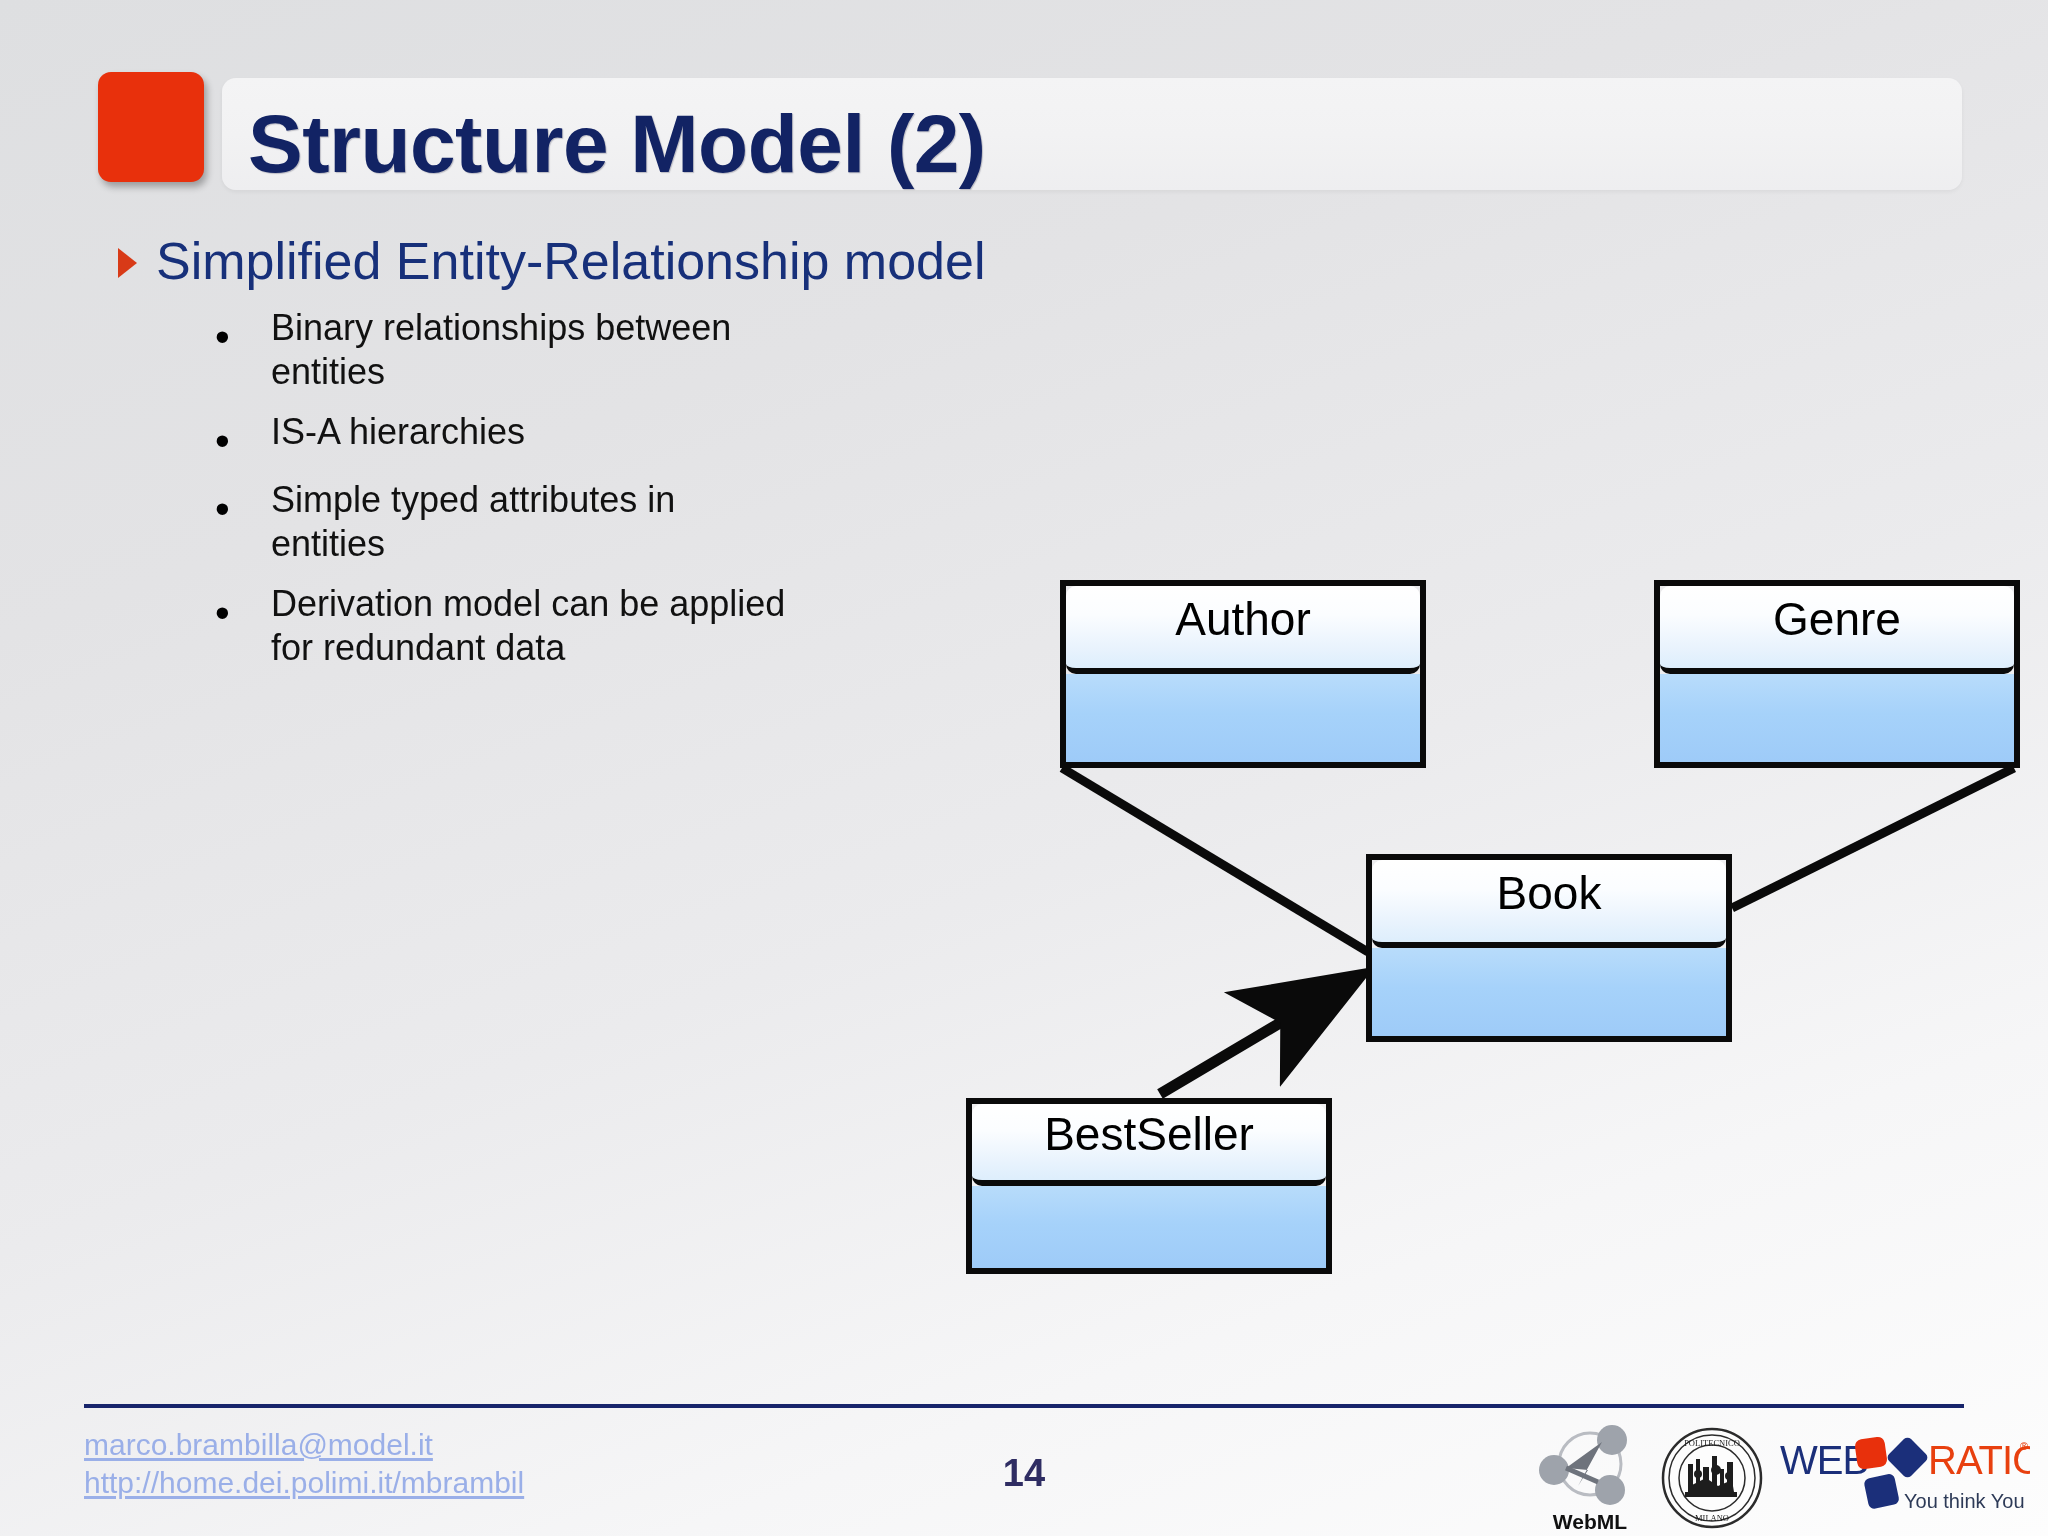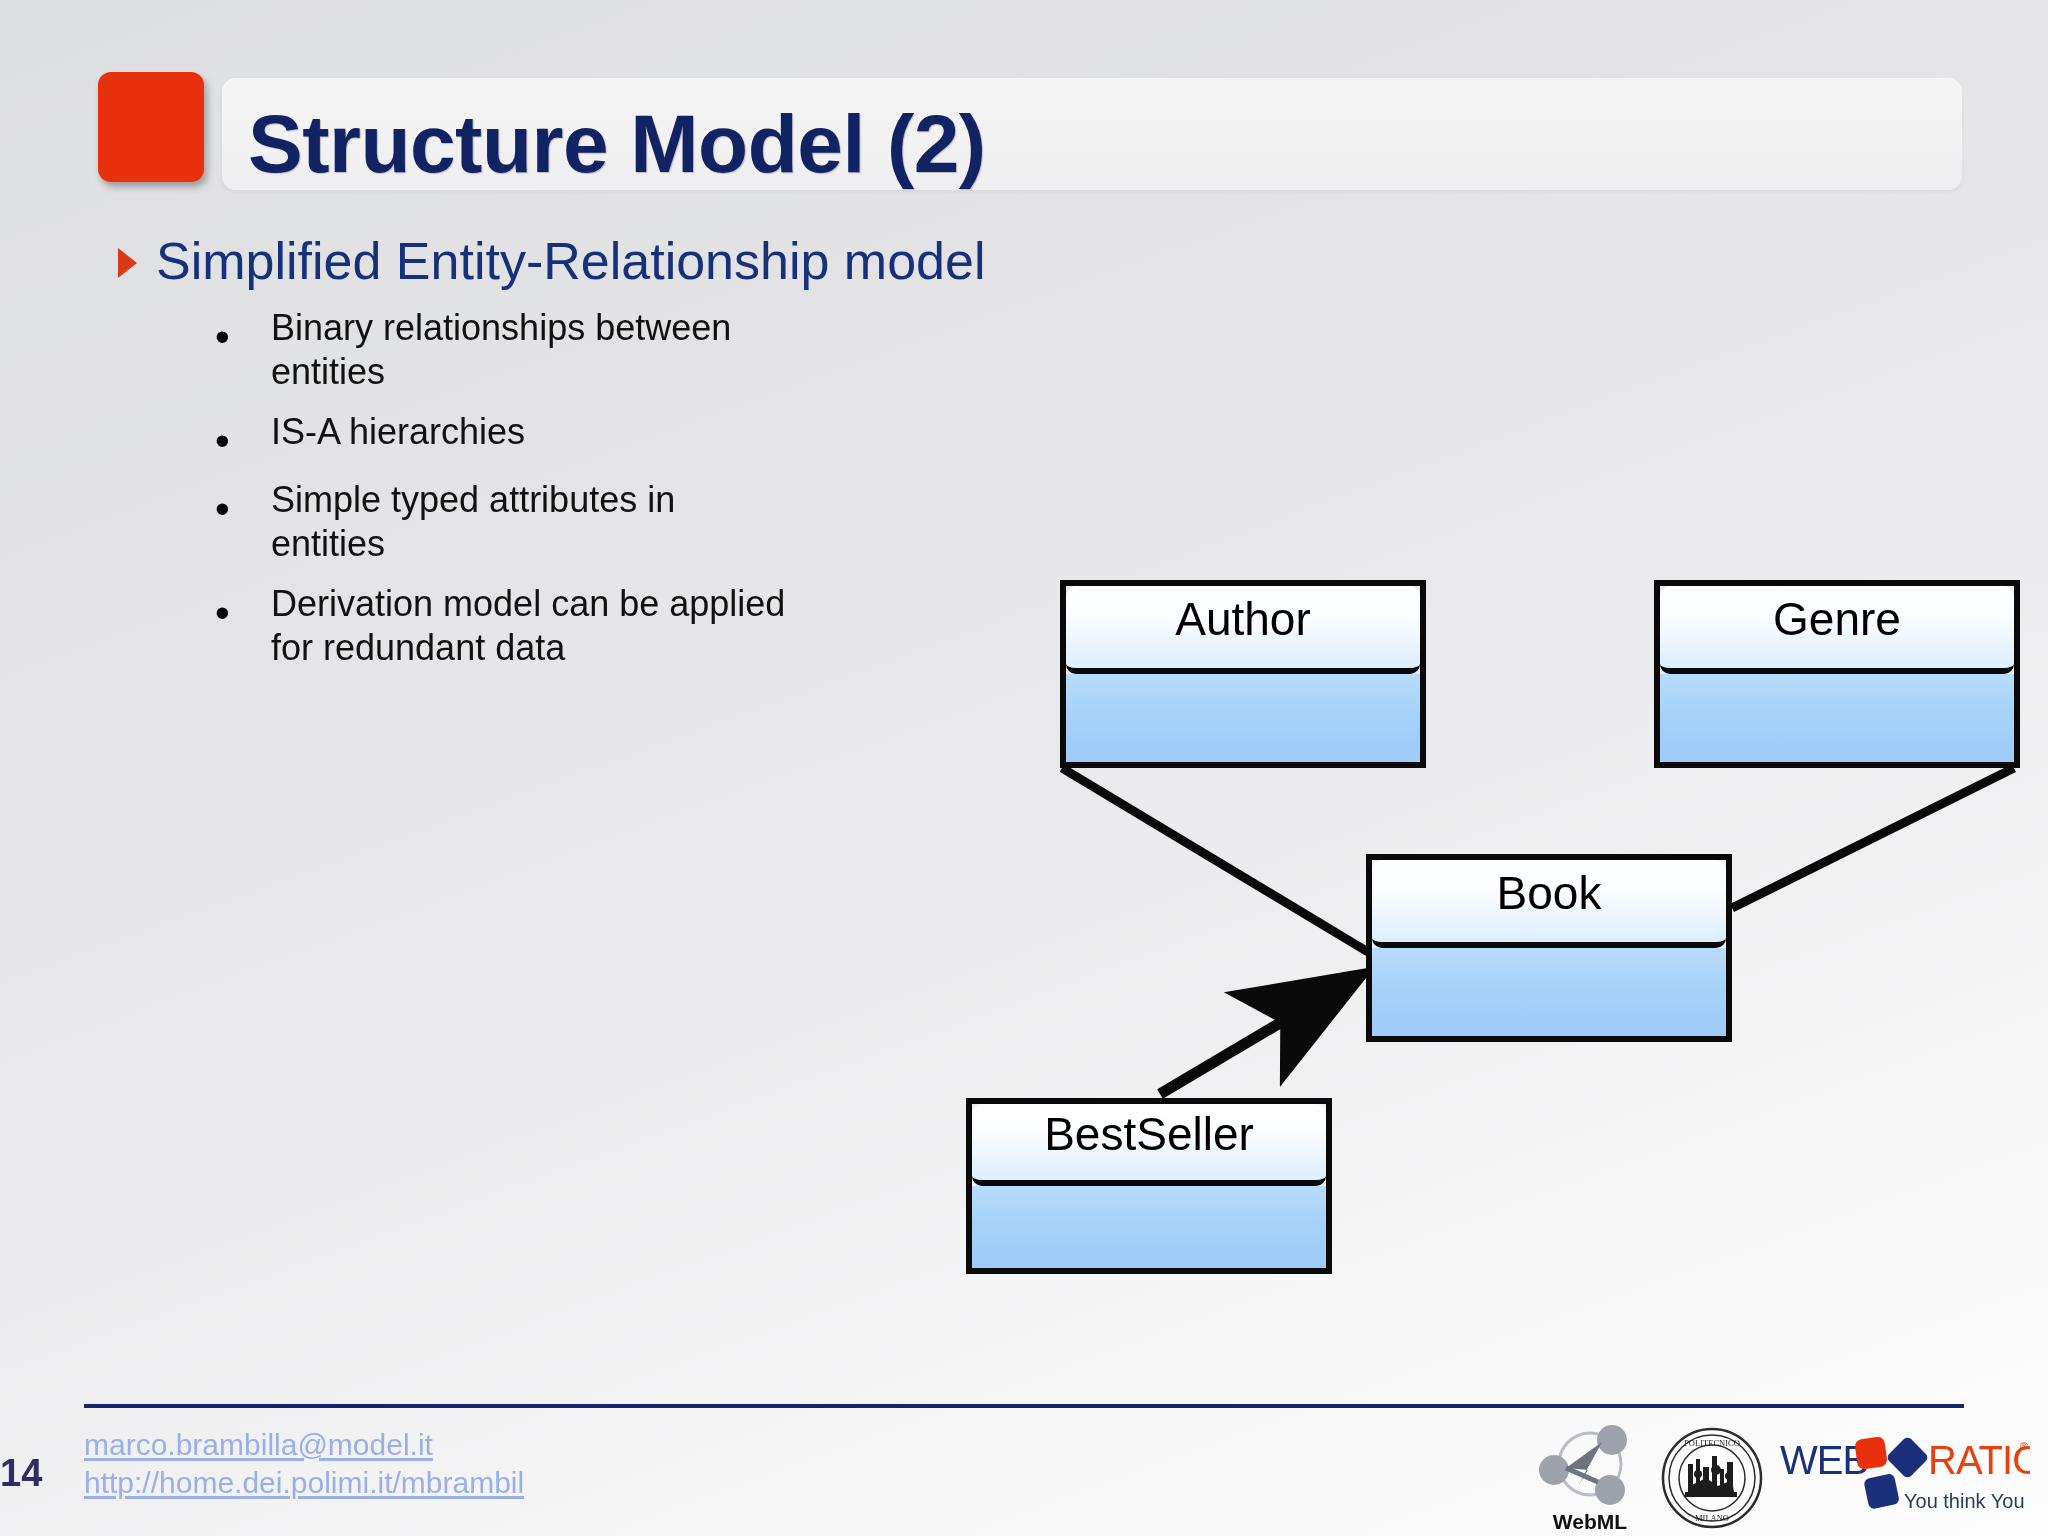--- a/index.html
+++ b/index.html
@@ -166,21 +166,21 @@
   }
   #footer-links div {
     text-decoration: underline;
     text-underline-offset: 3px;
   }
   #page-number {
     position: absolute;
     left: 0;
     top: 1452px;
     width: 2048px;
-    text-align: left;
+    text-align: center;
     font-size: 38px;
     font-weight: bold;
     color: #2f2d63;
   }
   #logos {
     position: absolute;
     right: 18px;
     top: 1424px;
     display: flex;
     align-items: center;

